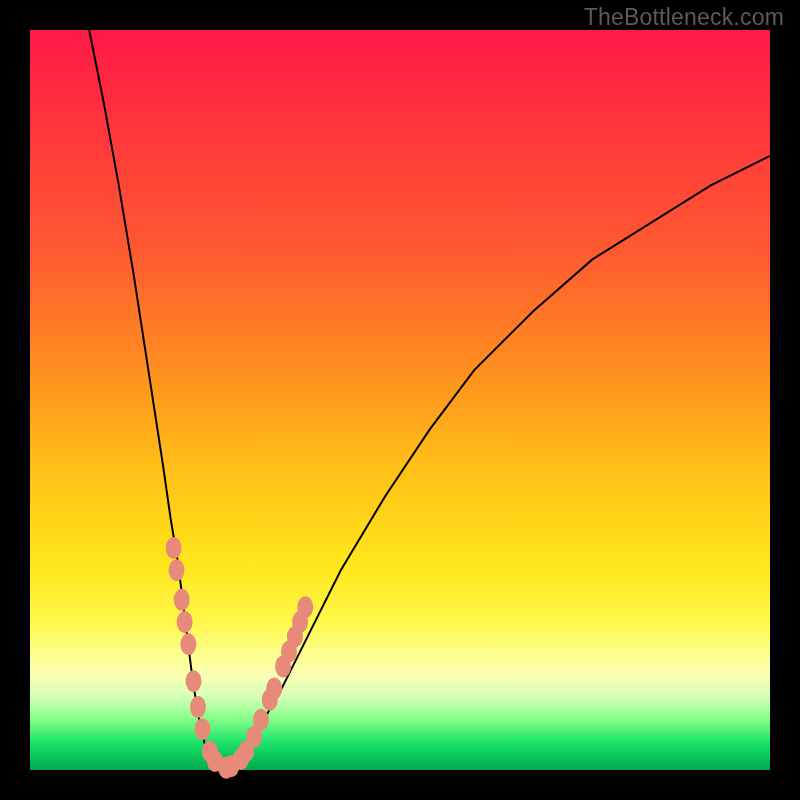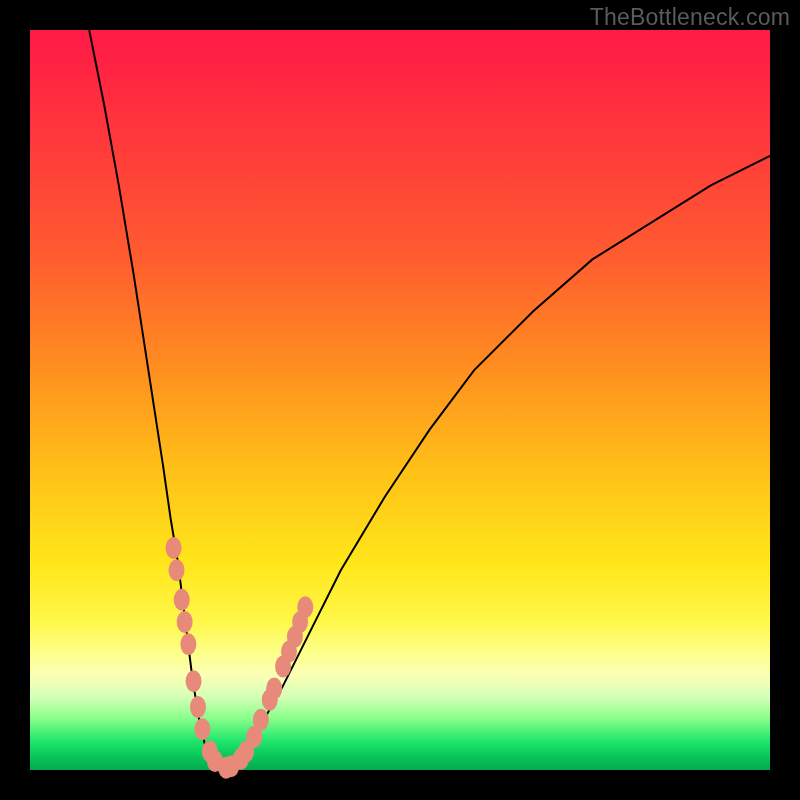--- a/index.html
+++ b/index.html
@@ -40,21 +40,21 @@
       #d6ffb8 90%,
       #8aff8a 93%,
       #23e66d 96%,
       #08c95a 98%,
       #04a94f 100%
     );
   }
   .watermark {
     position: absolute;
     top: 4px;
-    right: 10px;
+    right: 16px;
     color: #5b5b5b;
     font-size: 23px;
     letter-spacing: 0.2px;
     font-weight: 400;
     pointer-events: none;
   }
   svg.curve {
     position: absolute;
     left: 0;
     top: 0;

